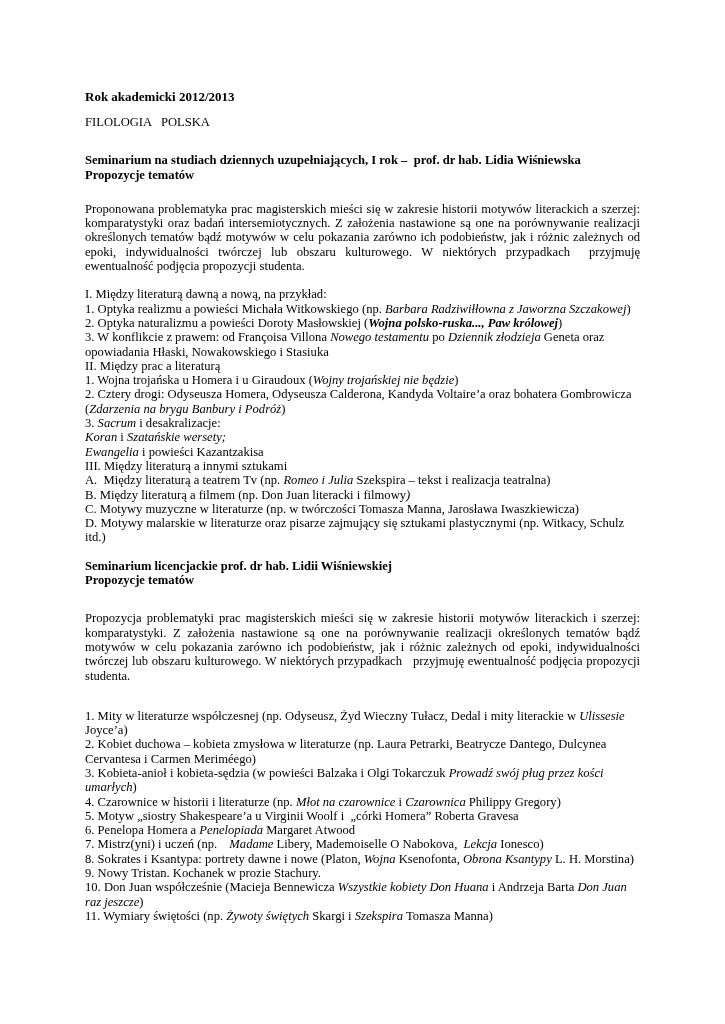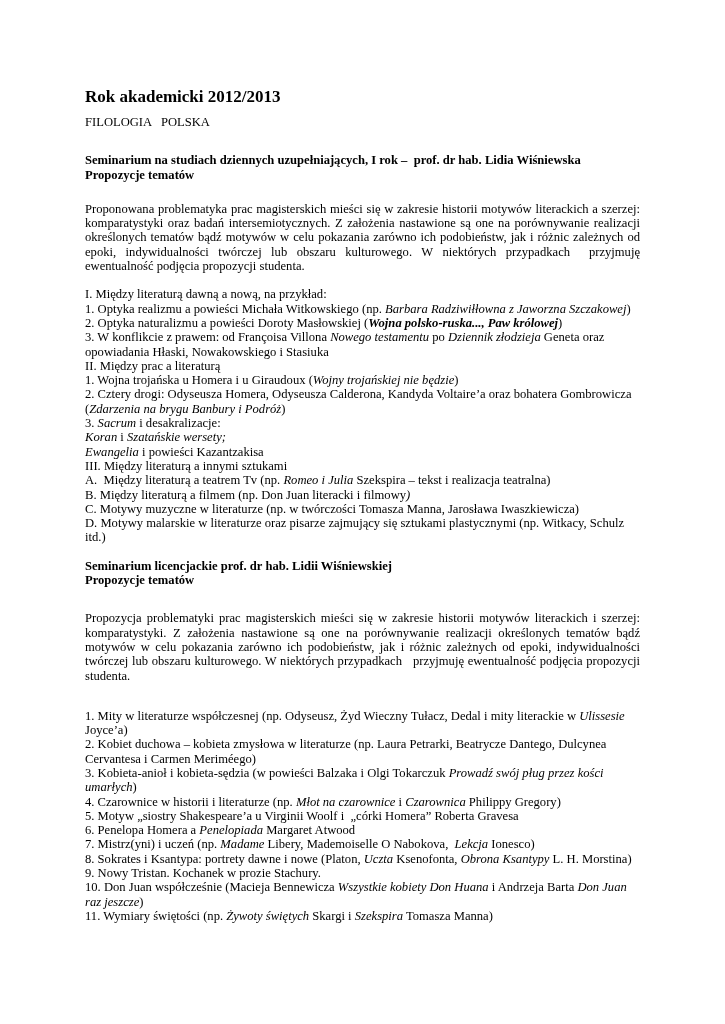--- a/index.html
+++ b/index.html
@@ -19,21 +19,21 @@
     font-size: 12.6px;
     padding: 88px 85px 0 85px;
     overflow: hidden;
   }
   .page p {
     margin: 0;
     line-height: 14.3px;
     white-space: pre-wrap;
   }
   .doc-title {
-    font-size: 17px;
+    font-size: 13px;
     font-weight: bold;
     line-height: 18px !important;
     margin-bottom: 9px !important;
   }
   .doc-subtitle {
     margin-bottom: 24px !important;
   }
   .sec-head {
     font-weight: bold;
   }
@@ -88,19 +88,19 @@
   <p class="sec-head">Propozycje tematów</p>
 
   <p class="intro2">Propozycja problematyki prac magisterskich mieści się w zakresie historii motywów literackich i szerzej: komparatystyki. Z założenia nastawione są one na porównywanie realizacji określonych tematów bądź motywów w celu pokazania zarówno ich podobieństw, jak i różnic zależnych od epoki, indywidualności twórczej lub obszaru kulturowego. W niektórych przypadkach   przyjmuję ewentualność podjęcia propozycji studenta.</p>
 
   <p class="line">1. Mity w literaturze współczesnej (np. Odyseusz, Żyd Wieczny Tułacz, Dedal i mity literackie w <span style="font-style: italic;">Ulissesie</span> Joyce’a)</p>
   <p class="line">2. Kobiet duchowa – kobieta zmysłowa w literaturze (np. Laura Petrarki, Beatrycze Dantego, Dulcynea Cervantesa i Carmen Meriméego)</p>
   <p class="line">3. Kobieta-anioł i kobieta-sędzia (w powieści Balzaka i Olgi Tokarczuk <span style="font-style: italic;">Prowadź swój pług przez kości umarłych</span>)</p>
   <p class="line">4. Czarownice w historii i literaturze (np. <span style="font-style: italic;">Młot na czarownice</span> i <span style="font-style: italic;">Czarownica</span> Philippy Gregory)</p>
   <p class="line">5. Motyw „siostry Shakespeare’a u Virginii Woolf i  „córki Homera” Roberta Gravesa</p>
   <p class="line">6. Penelopa Homera a <span style="font-style: italic;">Penelopiada</span> Margaret Atwood</p>
-  <p class="line">7. Mistrz(yni) i uczeń (np. <span style="font-style: italic;">Madame</span> Libery, <span style="">Mademoiselle O</span> Nabokova,  <span style="font-style: italic;">Lekcja</span> Ionesco)</p>
-  <p class="line">8. Sokrates i Ksantypa: portrety dawne i nowe (Platon, <span style="font-style: italic;">Uczta</span> Ksenofonta, <span style="font-style: italic;">Obrona Ksantypy</span> L. H. Morstina)</p>
+  <p class="line">7. Mistrz(yni) i uczeń (np. <span style="font-style: italic; margin-left: 9px;">Madame</span> Libery, <span style="">Mademoiselle O</span> Nabokova,  <span style="font-style: italic;">Lekcja</span> Ionesco)</p>
+  <p class="line">8. Sokrates i Ksantypa: portrety dawne i nowe (Platon, <span style="font-style: italic;">Wojna</span> Ksenofonta, <span style="font-style: italic;">Obrona Ksantypy</span> L. H. Morstina)</p>
   <p class="line">9. Nowy Tristan. Kochanek w prozie Stachury.</p>
   <p class="line">10. Don Juan współcześnie (Macieja Bennewicza <span style="font-style: italic;">Wszystkie kobiety Don Huana</span> i Andrzeja Barta <span style="font-style: italic;">Don Juan raz jeszcze</span>)</p>
   <p class="line">11. Wymiary świętości (np. <span style="font-style: italic;">Żywoty świętych</span> Skargi i <span style="font-style: italic;">Szekspira</span> Tomasza Manna)</p>
 
 </div>
 
 </body></html>

